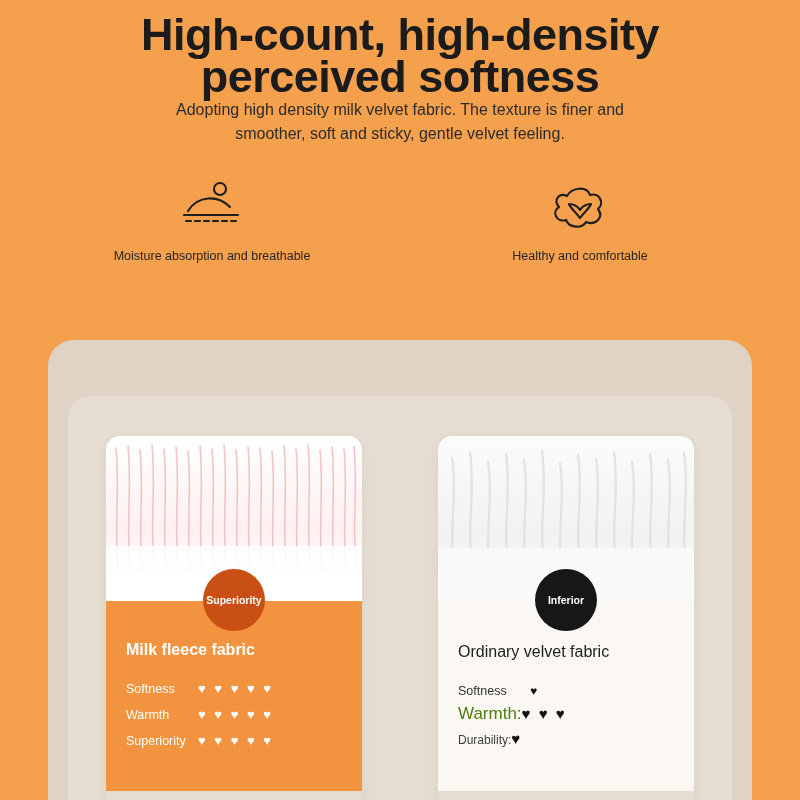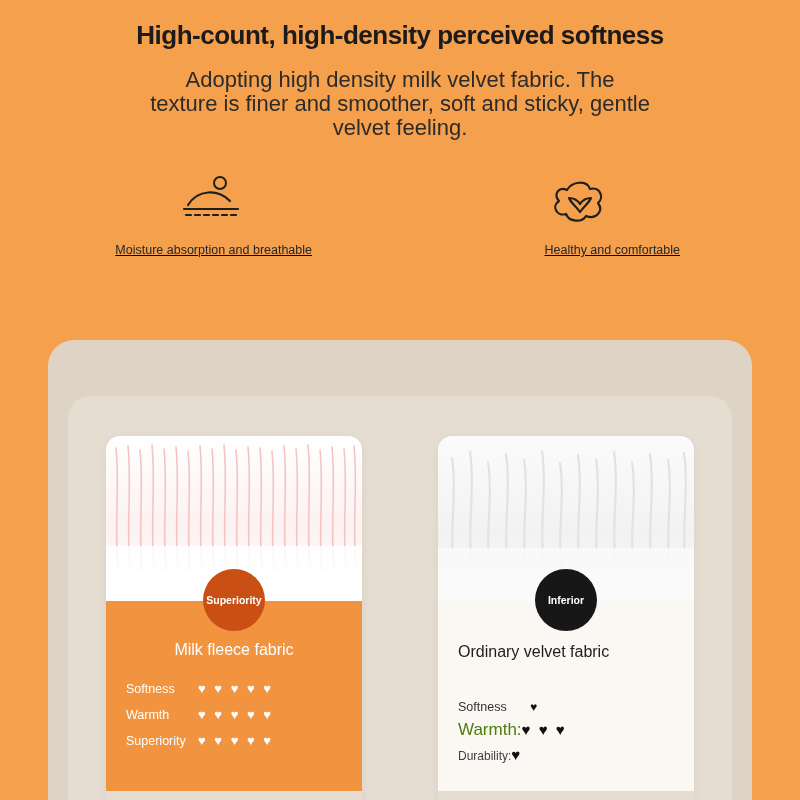--- a/index.html
+++ b/index.html
@@ -13,45 +13,43 @@
     background: #F5A04C;
     position: relative;
   }
 
   
   .header {
     padding-top: 14px;
     text-align: center;
   }
   .title {
-    font-size: 26px;
+    font-size: 45px;
     line-height: 42px;
     font-weight: 700;
     color: #1b1b1b;
     letter-spacing: -0.5px;
     padding: 0 60px;
   }
   .subtitle {
-    margin-top: 12px;
-    font-size: 22px;
+    font-size: 16px;
     line-height: 24px;
     color: #2b2b2b;
     padding: 0 150px;
   }
 
   
   .features {
     display: flex;
     justify-content: space-between;
     padding: 28px 120px 0 120px;
   }
   .feature {
     width: 200px;
-    text-align: right;
-    text-decoration: underline;
+    text-align: center;
   }
   .feature .ico {
     height: 62px;
     display: flex;
     align-items: center;
     justify-content: center;
   }
   .feature .flabel {
     margin-top: 12px;
     font-size: 12.5px;
@@ -133,29 +131,28 @@
     font-weight: 700;
     color: #fff;
     z-index: 5;
     text-align: center;
   }
   .badge.sup { background: #C94F14; left: 50%; }
   .badge.inf { background: #171717; }
 
   .card-title-orange {
     font-size: 16px;
-    font-weight: 400;
+    font-weight: 700;
     color: #ffffff;
-    text-align: center;
     margin-bottom: 22px;
   }
   .card-title-white {
     font-size: 16px;
     color: #1d1d1d;
-    margin-bottom: 38px;
+    margin-bottom: 22px;
     line-height: 21px;
   }
 
   .attr-row {
     display: flex;
     align-items: center;
     margin-bottom: 11px;
   }
   .attr-label-orange {
     font-size: 12.5px;

